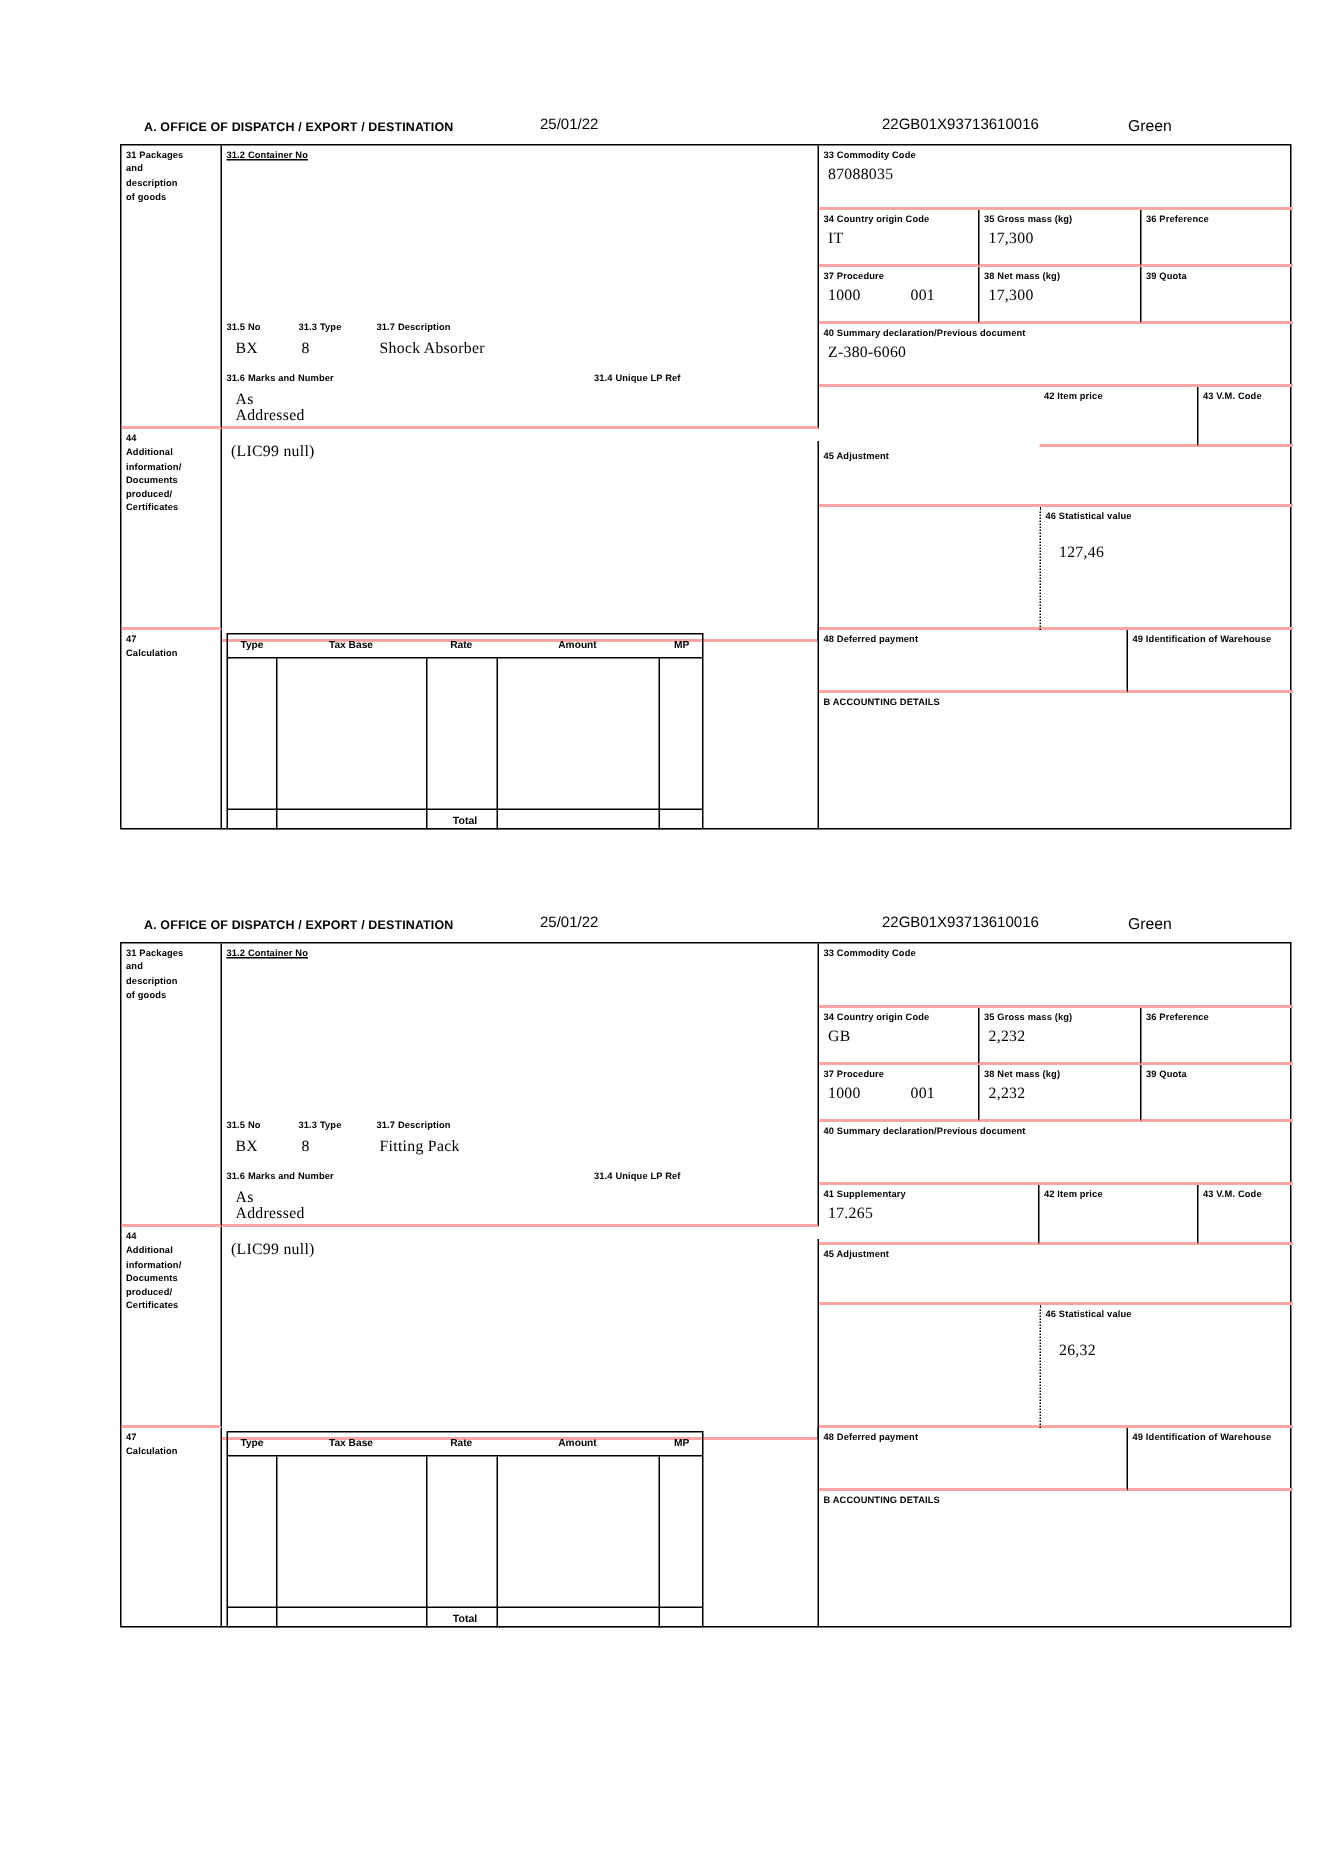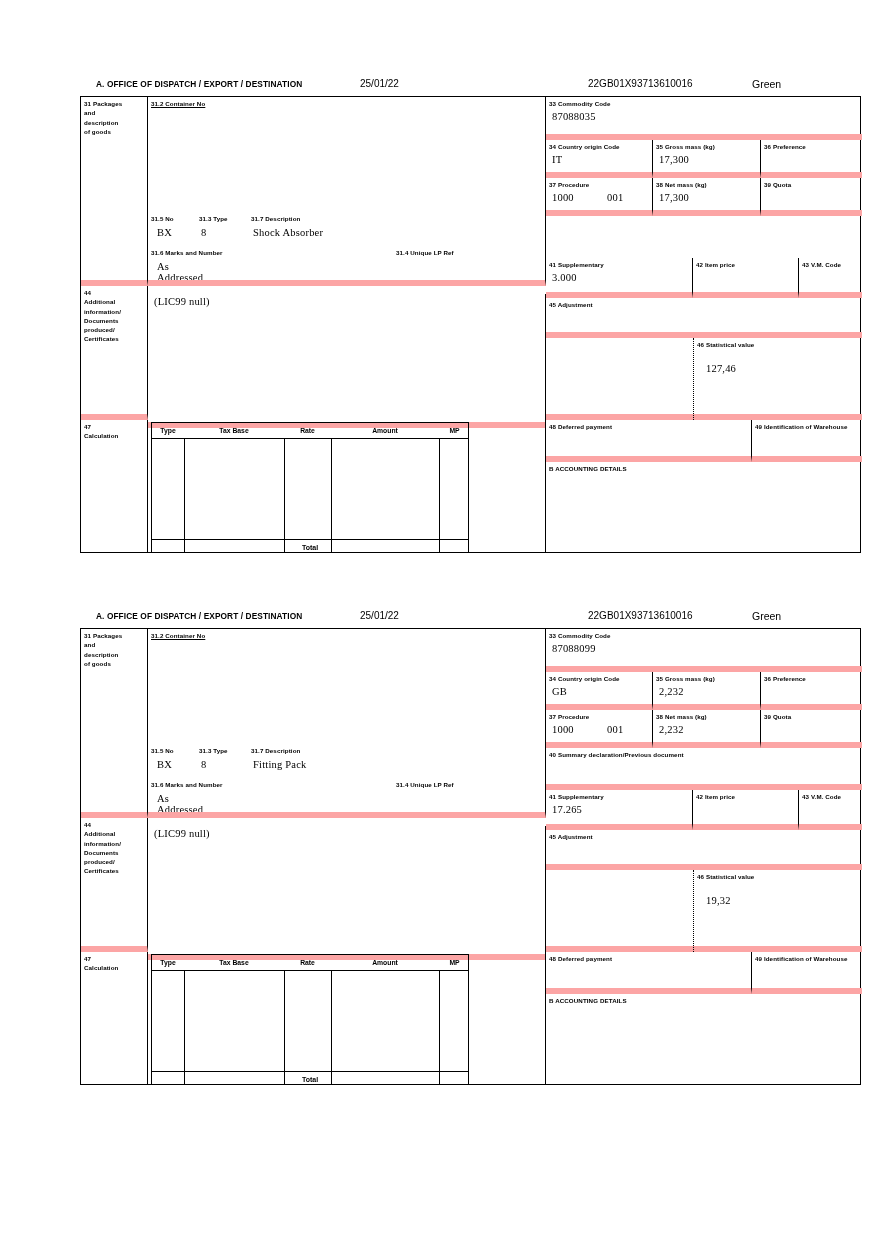--- a/index.html
+++ b/index.html
@@ -71,21 +71,21 @@
     border: 1px solid #000;
     box-sizing: border-box;
   }
 
   .box {
     position: absolute;
     box-sizing: border-box;
     overflow: hidden;
   }
   .br { border-right: 1px solid #000; }
-  .bb { border-bottom: 6px solid #fca5a5; }
+  .bb { border-bottom: 2px solid #fca5a5; }
 
   .lbl {
     font-size: 6.2px;
     font-weight: bold;
     line-height: 1.5;
     letter-spacing: 0.1px;
     padding: 2px 0 0 3px;
   }
   .lbl-inline {
     font-size: 6.2px;
@@ -272,25 +272,25 @@
       </div>
       <div class="box b38 br bb">
         <div class="lbl">38 Net mass (kg)</div>
         <div class="val">17,300</div>
       </div>
       <div class="box b39 bb">
         <div class="lbl">39 Quota</div>
         <div class="val"></div>
       </div>
 
-
-      <div class="box b41 br bb">
-        <div class="lbl">41 Supplementary</div>
-        <div class="val">3.000</div>
-      </div>
+      <div class="box b40 bb">
+        <div class="lbl">40 Summary declaration/Previous document</div>
+        <div class="val">Z-380-6060</div>
+      </div>
+
       <div class="box b42 br bb">
         <div class="lbl">42 Item price</div>
         <div class="val"></div>
       </div>
       <div class="box b43 bb">
         <div class="lbl">43 V.M. Code</div>
         <div class="val"></div>
       </div>
 
       <div class="box b45 bb">
@@ -399,21 +399,20 @@
           <div>Certificates</div>
         </div>
       </div>
 
       <div class="box b44main br bb">
         <div class="val" style="padding-top:2px;">(LIC99 null)</div>
       </div>
 
       <div class="box b33 bb">
         <div class="lbl">33 Commodity Code</div>
-        <div class="val">87088099</div>
       </div>
 
       <div class="box b34 br bb">
         <div class="lbl">34 Country origin Code</div>
         <div class="val">GB</div>
       </div>
       <div class="box b35 br bb">
         <div class="lbl">35 Gross mass (kg)</div>
         <div class="val">2,232</div>
       </div>
@@ -457,21 +456,21 @@
 
       <div class="box b45 bb">
         <div class="lbl">45 Adjustment</div>
         <div class="val"></div>
       </div>
 
       <div class="box b46area bb"></div>
       <div class="dotline"></div>
       <div class="box b46">
         <div class="lbl">46 Statistical value</div>
-        <div class="val" style="padding-top:14px; padding-left:12px;">19,32</div>
+        <div class="val" style="padding-top:14px; padding-left:12px;">26,32</div>
       </div>
 
       <div class="box b47 br">
         <div class="lbl">
           <div>47</div>
           <div>Calculation</div>
         </div>
       </div>
 
       <div class="box calc br">

